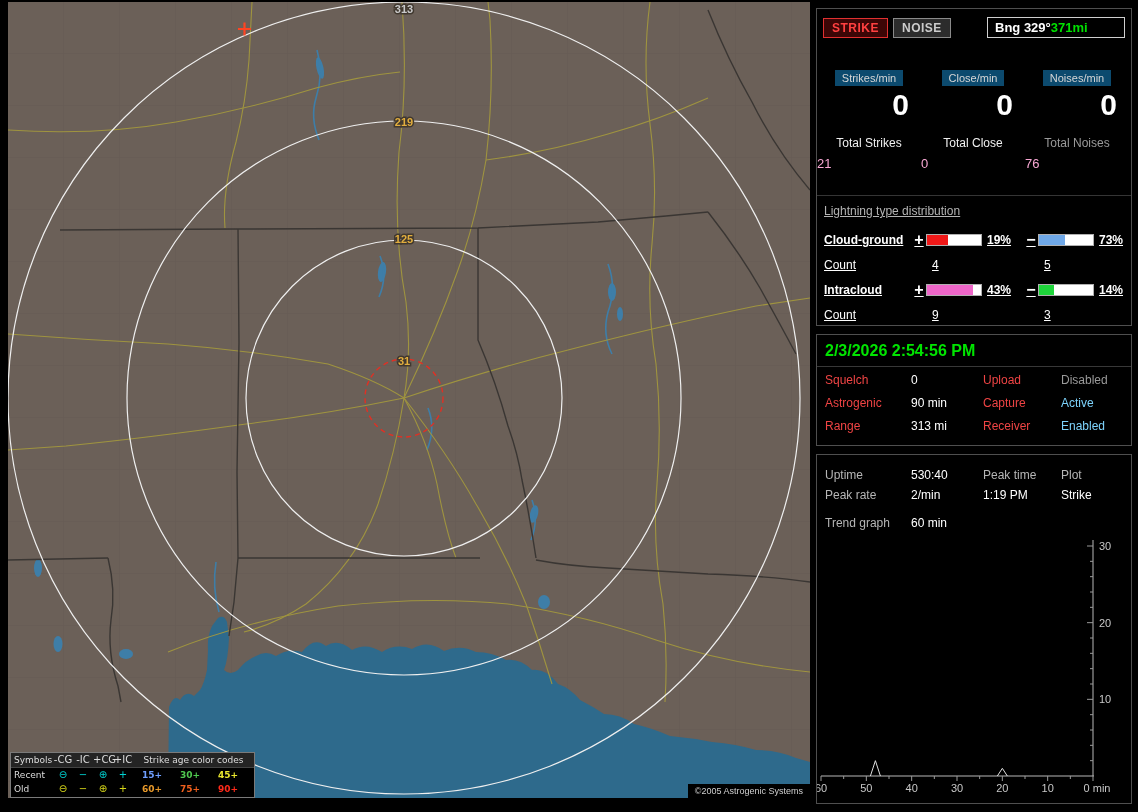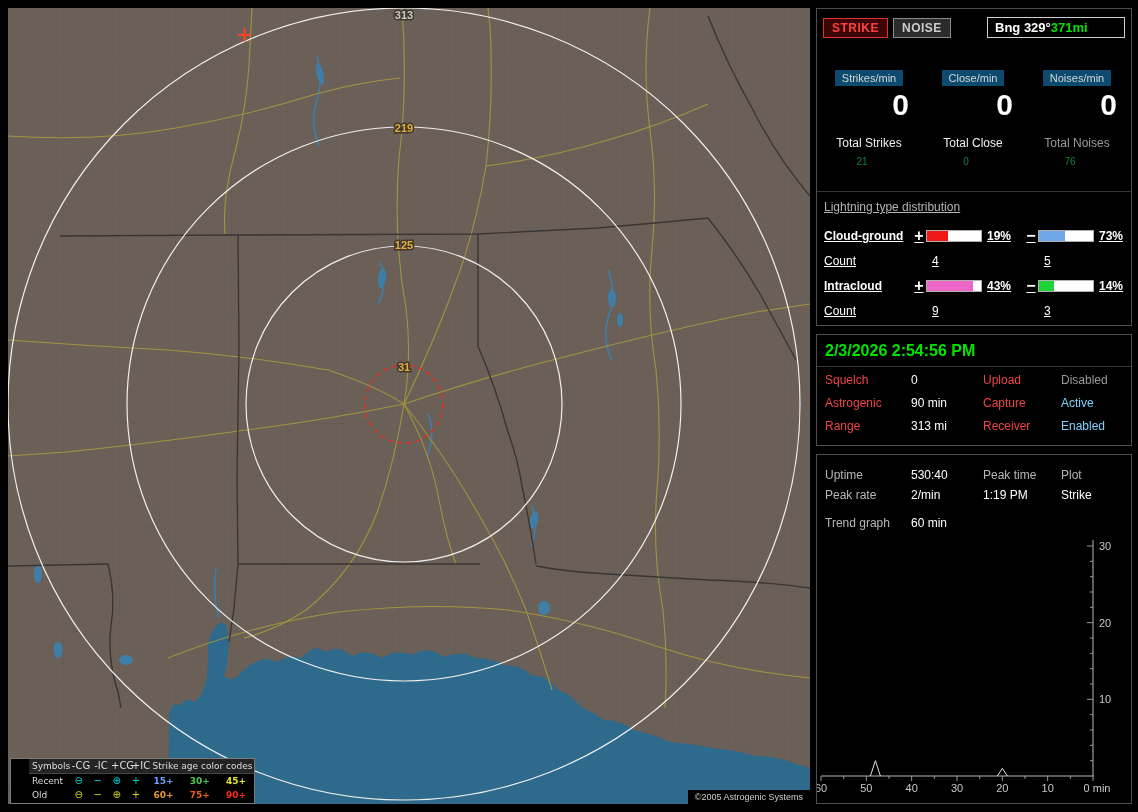--- a/index.html
+++ b/index.html
@@ -1,29 +1,29 @@
 <!DOCTYPE html>
 <html><head>
 <meta charset="utf-8">
 <style>
   html,body{margin:0;padding:0;background:#000;}
   *{box-sizing:border-box;}
   #stage{position:relative;width:1138px;height:812px;background:#000;overflow:hidden;
          font-family:"Liberation Sans",sans-serif;}
 
   
-  #map{position:absolute;left:8px;top:8px;width:802px;height:796px;background:#6b6058;}
+  #map{position:absolute;left:8px;top:2px;width:802px;height:796px;background:#6b6058;}
   #map svg{display:block;}
   .ringlab{font:bold 11px "Liberation Sans",sans-serif;fill:#e2ae3e;text-anchor:middle;
            paint-order:stroke;stroke:#40382f;stroke-width:3px;}
   .ringlab.far{fill:#c9c9c9;}
 
   #legend{position:absolute;left:2px;top:750px;width:245px;height:46px;background:#000;
           border:1px solid #7a7a7a;font-size:9px;color:#ddd;
-          font-family:"DejaVu Sans",sans-serif;padding-left:18px;}
+          font-family:"DejaVu Sans",sans-serif;}
   .lg-row{display:flex;align-items:center;height:14px;}
   .lg-head{background:#242424;border-bottom:1px solid #444;height:15px;}
   .lg-c0{width:42px;padding-left:3px;}
   .lg-sym{width:20px;text-align:center;font-size:10px;line-height:10px;}
   .lg-age-head{flex:1;text-align:center;}
   .age-cell{width:38px;text-align:center;font-weight:bold;}
 
   #copyright{position:absolute;right:0;bottom:0;background:#000;color:#cfcfcf;
              font-size:9px;padding:2px 7px;}
 
@@ -45,21 +45,21 @@
   .counters{display:flex;margin-top:30px;}
   .ccol{width:104px;text-align:center;}
   .badge{display:inline-block;background:#0c4a6e;color:#d6d6d6;font-size:11px;padding:2px 7px;}
   .bigval{font-size:30px;font-weight:bold;color:#fff;text-align:right;padding-right:12px;
           margin-top:4px;line-height:1;}
 
   .totals{display:flex;margin-top:16px;}
   .tcol{width:104px;}
   .tlabel{font-size:12px;text-align:center;color:#f0f0f0;}
   .tcol.dim .tlabel{color:#9a9a9a;}
-  .tval{font-size:10px;text-align:center;padding-right:14px;margin-top:6px;color:#15803d;}
+  .tval{font-size:13px;text-align:left;padding-right:14px;margin-top:6px;color:#f9a8d4;}
 
   #dist{margin-top:24px;border-top:1px solid #353535;padding-top:8px;text-decoration:underline;}
   #dist-title{color:#b4b4b4;font-size:12px;text-decoration:underline;padding:0 0 4px 7px;}
   .drow{display:grid;grid-template-columns:88px 14px 56px 42px 14px 56px 1fr;
         align-items:center;padding-left:7px;margin-top:9px;}
   .dlabel{font-weight:bold;font-size:12px;}
   .dsign{font-weight:bold;text-align:center;}
   .dbar{position:relative;height:12px;border:1px solid #b0b0b0;background:#fff;overflow:hidden;}
   .bar-fill{position:absolute;left:0;top:0;bottom:0;}
   .dpct{font-weight:bold;font-size:12px;padding-left:5px;}

